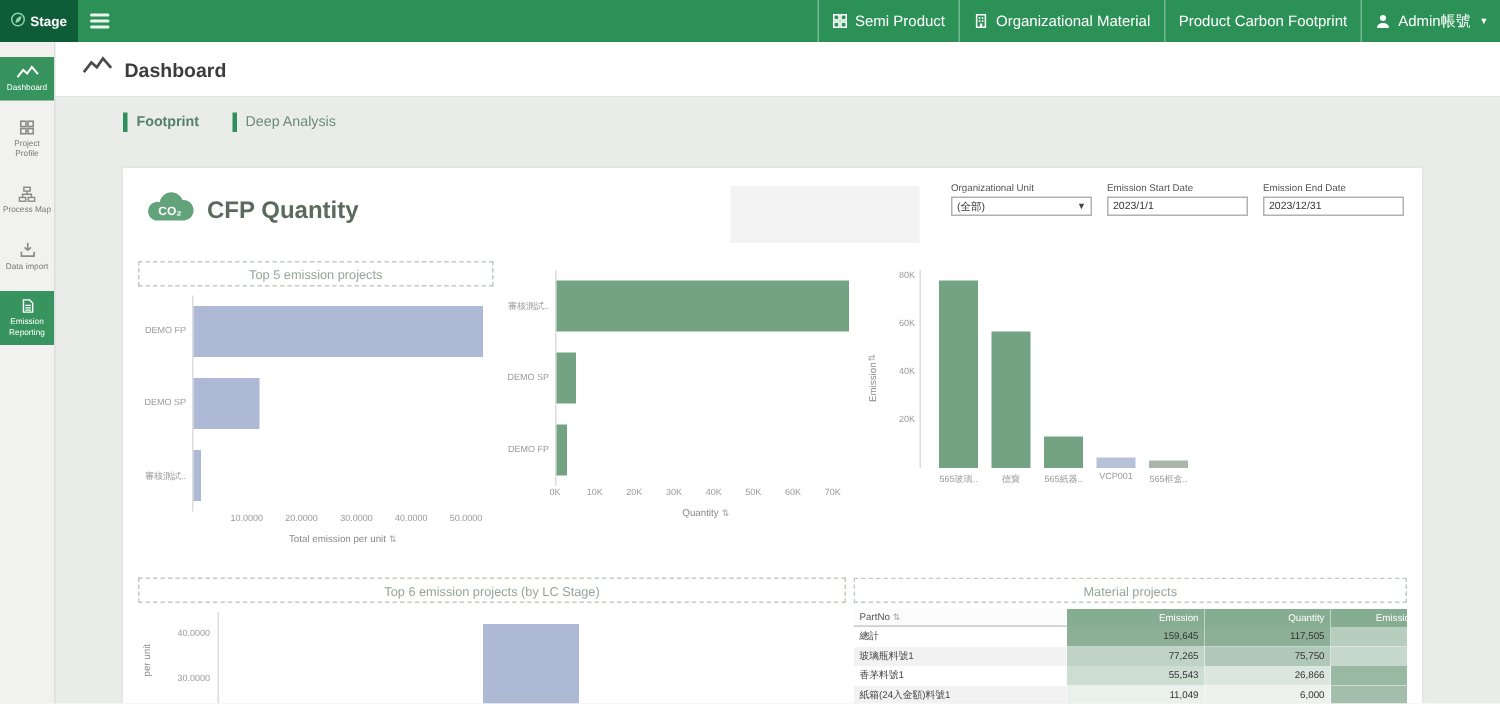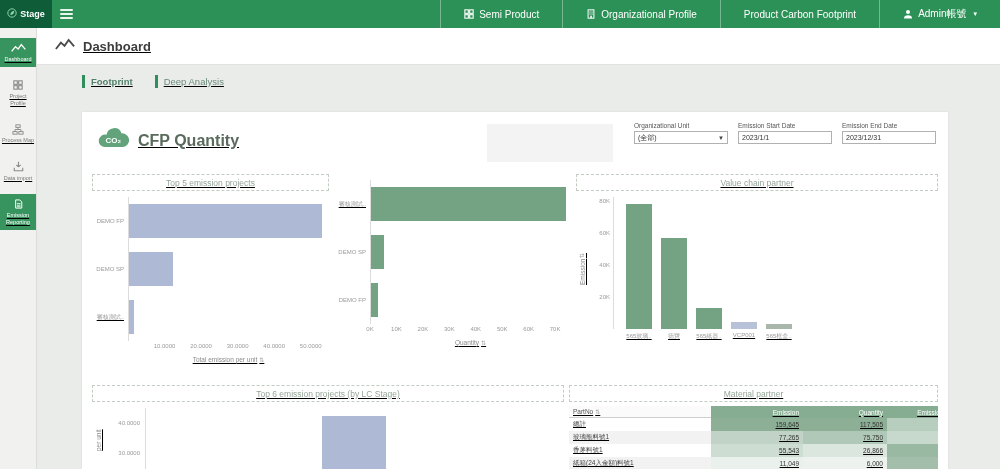--- a/index.html
+++ b/index.html
@@ -6,25 +6,25 @@
   html,body{width:1000px;height:469px;overflow:hidden;}
   body{font-family:"Liberation Sans","DejaVu Sans",sans-serif;background:#e9ece9;position:relative;}
 
   
   .topnav{height:28px;background:#2c9157;display:flex;align-items:stretch;color:#fff;}
   .brand{width:52px;background:#0e5c38;display:flex;align-items:center;justify-content:center;gap:3px;font-size:9px;font-weight:bold;cursor:pointer;}
   .hamburger{width:28px;display:flex;align-items:center;justify-content:center;cursor:pointer;}
   .hamburger .bars{display:flex;flex-direction:column;gap:2px;}
   .hamburger .bars i{display:block;width:13px;height:2px;background:#eaf5ee;border-radius:1px;}
   .nav-items{margin-left:auto;display:flex;align-items:stretch;}
-  .nav-item{display:flex;align-items:center;gap:5px;padding:0 23px;font-size:10px;border-left:1px solid rgba(255,255,255,.35);cursor:pointer;white-space:nowrap;}
+  .nav-item{display:flex;align-items:center;gap:5px;padding:0 9px;font-size:10px;border-left:1px solid rgba(255,255,255,.35);cursor:pointer;white-space:nowrap;}
   .nav-ic{display:flex;align-items:center;}
   .caret{font-size:7px;margin-left:2px;}
 
-  .app{display:flex;height:441px;text-decoration:underline;}
+  .app{display:flex;height:441px;}
 
   
   .sidebar{width:37px;background:#f1f1ef;border-right:1px solid #dcdcda;padding-top:10px;display:flex;flex-direction:column;gap:8px;flex:none;}
   .side-item{display:flex;flex-direction:column;align-items:center;gap:2px;padding:4px 1px;font-size:5.5px;color:#7a7a7a;text-align:center;line-height:1.3;cursor:pointer;}
   .side-item.active{background:#37945e;color:#fff;}
   .side-ic{height:12px;display:flex;align-items:center;justify-content:center;}
 
   .main{flex:1;display:flex;flex-direction:column;min-width:0;}
   .pageheader{height:37px;background:#fff;border-bottom:1px solid #e2e2e2;display:flex;align-items:center;gap:8px;padding-left:18px;flex:none;}
   .ph-title{font-size:13px;font-weight:bold;color:#3c3c3c;}
@@ -131,21 +131,21 @@
             <rect x="2.5" y="1" width="7" height="10" fill="none" stroke="#ffffff" stroke-width="1.2"></rect>
             <g fill="#ffffff">
               <rect x="4.2" y="3" width="1.3" height="1.3"></rect>
               <rect x="6.6" y="3" width="1.3" height="1.3"></rect>
               <rect x="4.2" y="5.4" width="1.3" height="1.3"></rect>
               <rect x="6.6" y="5.4" width="1.3" height="1.3"></rect>
               <rect x="5.2" y="8" width="1.8" height="3"></rect>
             </g>
           </svg>
         </span>
-        <span>Organizational Profile</span>
+        <span>Organizational Material</span>
       </div>
       <div class="nav-item">
         <span>Product Carbon Footprint</span>
       </div>
       <div class="nav-item">
         <span class="nav-ic">
           <svg width="10" height="10" viewBox="0 0 12 12">
             <circle cx="6" cy="3.6" r="2.4" fill="#ffffff"></circle>
             <path d="M1.2 11.5 a4.8 4 0 0 1 9.6 0 Z" fill="#ffffff"></path>
           </svg>
@@ -324,21 +324,20 @@
                 <span style="left: 39.4737%;">30K</span>
                 <span style="left: 52.6316%;">40K</span>
                 <span style="left: 65.7895%;">50K</span>
                 <span style="left: 78.9474%;">60K</span>
                 <span style="left: 92.1053%;">70K</span>
               </div>
             <div class="axis-title"><span>Quantity</span><span class="sorticon">⇅</span></div>
           </div>
 
           <div class="panel p3">
-            <div class="panel-title">Value chain partner</div>
             <div class="vchart">
               <div class="vylab">
                   <span>Emission</span>
                   <span class="sorticon">⇅</span>
                 </div>
               <div class="vticks" id="c3ticks">
                   <span style="top: 0.219512px;">80K</span>
                   <span style="top: 32.4146px;">60K</span>
                   <span style="top: 64.6098px;">40K</span>
                   <span style="top: 96.8049px;">20K</span>
@@ -372,21 +371,21 @@
                   <span style="top: 12px;">40.0000</span>
                   <span style="top: 42px;">30.0000</span>
                 </div>
               <div class="lcplot">
                 <div class="lcbar" id="c4bar" style="top: 7.5px; height: 120px; background: rgb(174, 185, 214);"></div>
               </div>
             </div>
           </div>
 
           <div class="panel pb">
-            <div class="panel-title">Material partner</div>
+            <div class="panel-title">Material projects</div>
             <table class="mtable">
               <colgroup>
                   <col style="width:142px">
                   <col style="width:92px">
                   <col style="width:84px">
                   <col style="width:84px">
                 </colgroup>
               <thead>
                   <tr id="mtable-head">
                     <th class="hpart"><span>PartNo</span><span class="sorticon">⇅</span></th>

